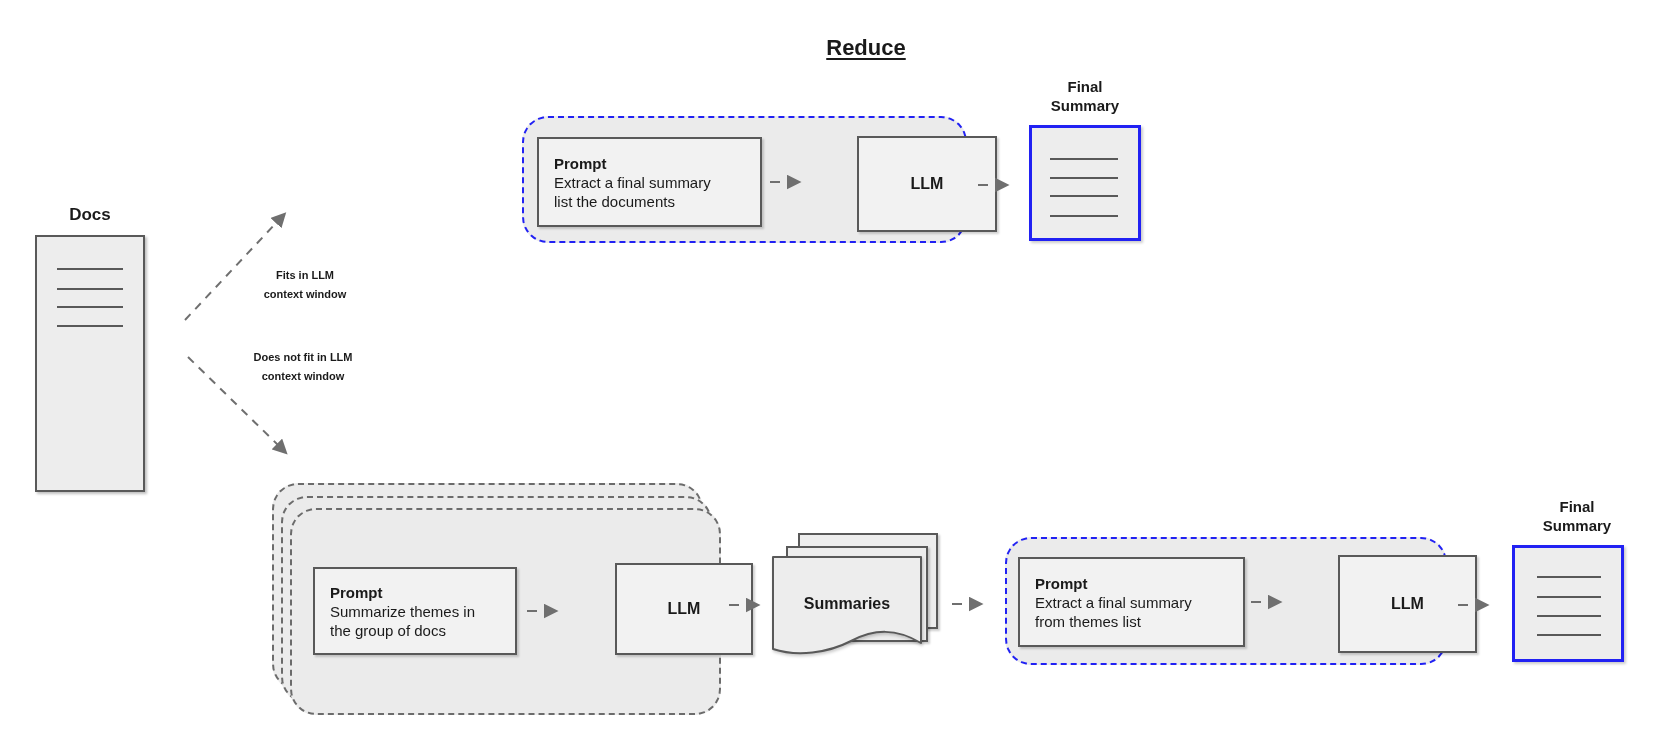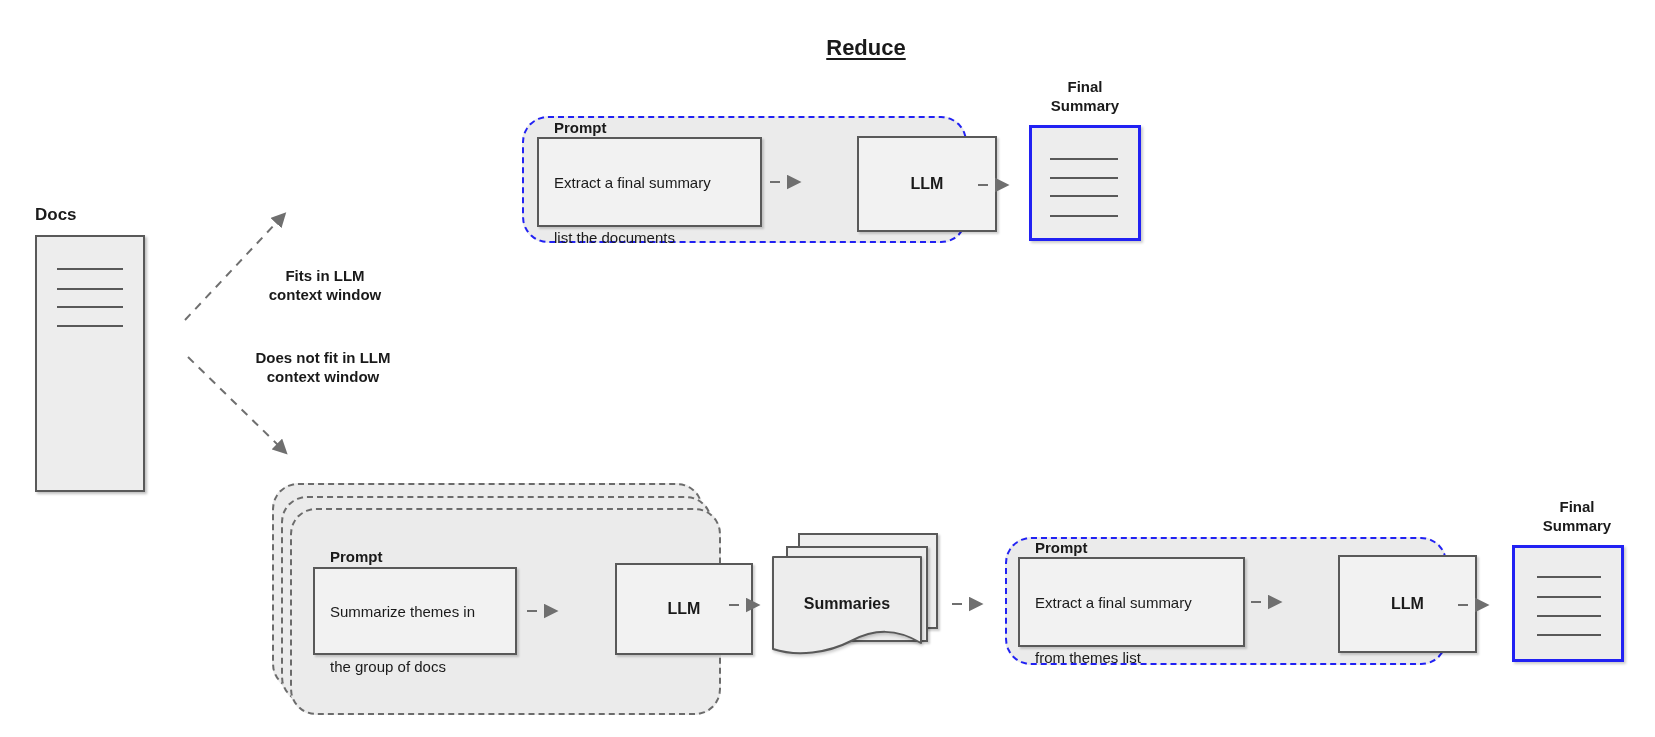--- a/index.html
+++ b/index.html
@@ -5,32 +5,32 @@
   html,body { margin:0; padding:0; background:#ffffff; }
   .canvas {
     position:relative; width:1655px; height:737px; background:#ffffff;
     font-family:"Liberation Sans", sans-serif; color:#1a1a1a; overflow:hidden;
   }
   .abs { position:absolute; box-sizing:border-box; }
 
   
   .section-title { font-size:22px; font-weight:bold; text-align:center;
     text-decoration:underline; text-decoration-thickness:2px; text-underline-offset:3px; }
-  .arrow-label { font-size:15px; font-weight:bold; text-align:center; line-height:19px;margin-left:20px; }
-  .doc-title { font-size:17px; font-weight:bold; text-align:left; }
+  .arrow-label { font-size:11px; font-weight:bold; text-align:center; line-height:19px; }
+  .doc-title { font-size:17px; font-weight:bold; text-align:center; }
   .mini-label { font-size:15px; font-weight:bold; text-align:center; line-height:19px; }
 
   
   .doc-box { background:#ededed; border:2px solid #595959; box-shadow:1.5px 2px 2.5px rgba(0,0,0,0.25); }
   .dashed-container { background:#ebebeb; border:2px dashed #6b6b6b; border-radius:26px; }
   .blue-container { background:#ebebeb; border:2px dashed #2121f3; border-radius:26px; }
   .final-doc { background:#ededed; border:3px solid #2121f3; box-shadow:1.5px 2px 2.5px rgba(0,0,0,0.2); }
   .inner-box { background:#f2f2f2; border:2px solid #595959; box-shadow:1.5px 2px 2px rgba(0,0,0,0.18); }
   .prompt-box { display:flex; flex-direction:column; justify-content:center;
-    padding-left:15px; padding-right:6px; font-size:15px; line-height:19px;gap:36px; }
+    padding-left:15px; padding-right:6px; font-size:15px; line-height:19px; }
   .prompt-box .ph { font-weight:bold; }
   .llm-box { display:flex; align-items:center; justify-content:center; font-size:16px; font-weight:bold;margin-left:45px; }
   .page { background:#ededed; border:2px solid #595959; box-shadow:1.5px 2px 2px rgba(0,0,0,0.2); }
   .doc-line { position:absolute; height:2px; background:#595959; }
 
   .arrow-layer { position:absolute; left:0; top:0; width:1655px; height:737px; pointer-events:none; }
   .summaries-svg { filter:drop-shadow(1.5px 2px 1.5px rgba(0,0,0,0.2)); }
   .summaries-text { display:flex; align-items:center; justify-content:center; font-size:16px; font-weight:bold; }
 </style>
 </head>

